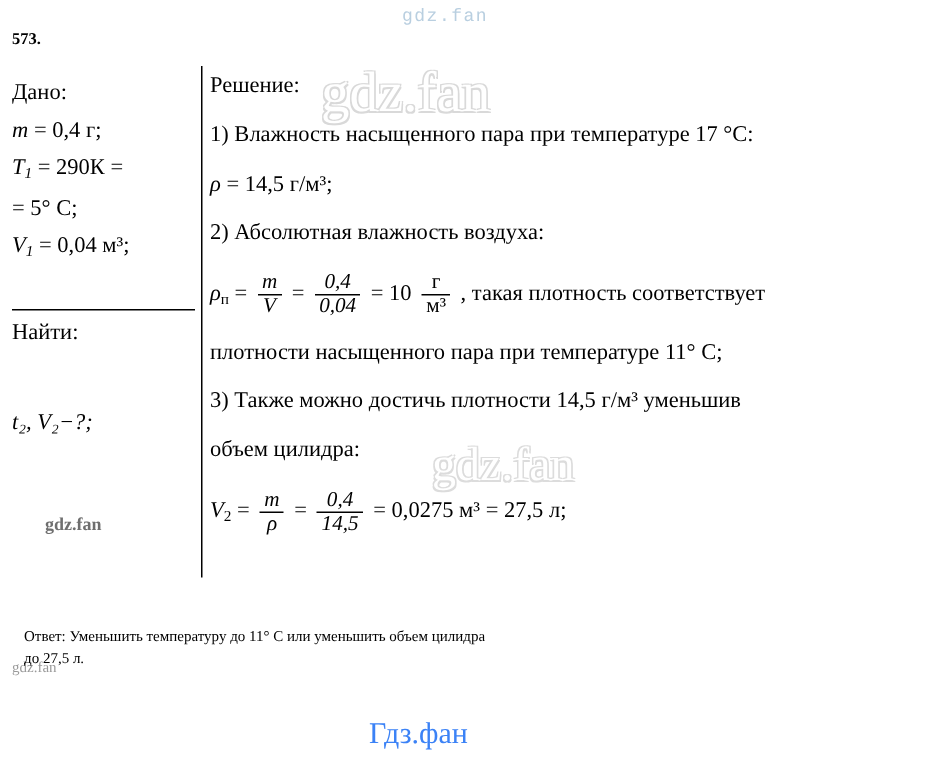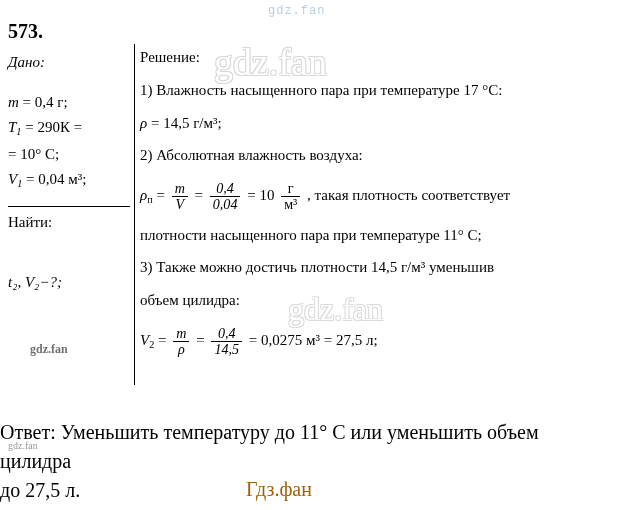--- a/index.html
+++ b/index.html
@@ -76,45 +76,44 @@
     font-family: "Liberation Serif", serif;
     font-size: 10px;
     color: #9a9a9a;
   }
   .wm-bottom {
     position: absolute;
     top: 478px;
     left: 246px;
     font-family: "Liberation Serif", serif;
     font-size: 20px;
-    color: #a16207;
+    color: #3b82f6;
   }
 
   
   .task-num {
     position: absolute;
     top: 20px;
     left: 8px;
-    font-size: 20px;
+    font-size: 11px;
     font-weight: bold;
     text-align: center;
   }
 
   
   .left-col {
     position: absolute;
     top: 55px;
     left: 8px;
     width: 122px;
     font-size: 15px;
     line-height: 1.0;
   }
   .left-col .lbl {
-    margin-bottom: 25px;
-    font-style: italic;
+    margin-bottom: 10px;
   }
   .left-col .ln {
     margin-bottom: 10px;
     font-style: italic;
   }
   .left-col .ln .up {
     font-style: normal;
   }
   .hr-left {
     position: absolute;
@@ -188,24 +187,24 @@
     display: block;
     padding: 0 3px;
   }
   .eqline {
     margin: 16px 0 14px 0;
     line-height: 1.25;
   }
 
   .answer {
     position: absolute;
-    left: 0;
+    left: 16px;
     top: 418px;
     width: 606px;
-    font-size: 20px;
+    font-size: 10px;
     line-height: 1.45;
   }
 </style>
 </head>
 <body>
 
 <div class="page">
 
   <div class="wm-top">gdz.fan</div>
   <div class="wm-big1">gdz.fan</div>
@@ -213,21 +212,21 @@
   <div class="wm-small-left">gdz.fan</div>
   <div class="wm-small-left2">gdz.fan</div>
   <div class="wm-bottom">Гдз.фан</div>
 
   <div class="task-num">573.</div>
 
   <div class="left-col">
     <div class="lbl">Дано:</div>
     <div class="ln"><span class="it">m</span><span class="up"> = 0,4 г;</span></div>
     <div class="ln"><span class="it">T</span><sub>1</sub><span class="up"> = 290К =</span></div>
-    <div class="ln"><span class="up">= 10° С;</span></div>
+    <div class="ln"><span class="up">= 5° С;</span></div>
     <div class="ln"><span class="it">V</span><sub>1</sub><span class="up"> = 0,04 м³;</span></div>
   </div>
 
   <div class="hr-left"></div>
 
   <div class="find-block">
     <div class="lbl">Найти:</div>
     <div class="ln">t₂, V₂−?;</div>
   </div>
 

